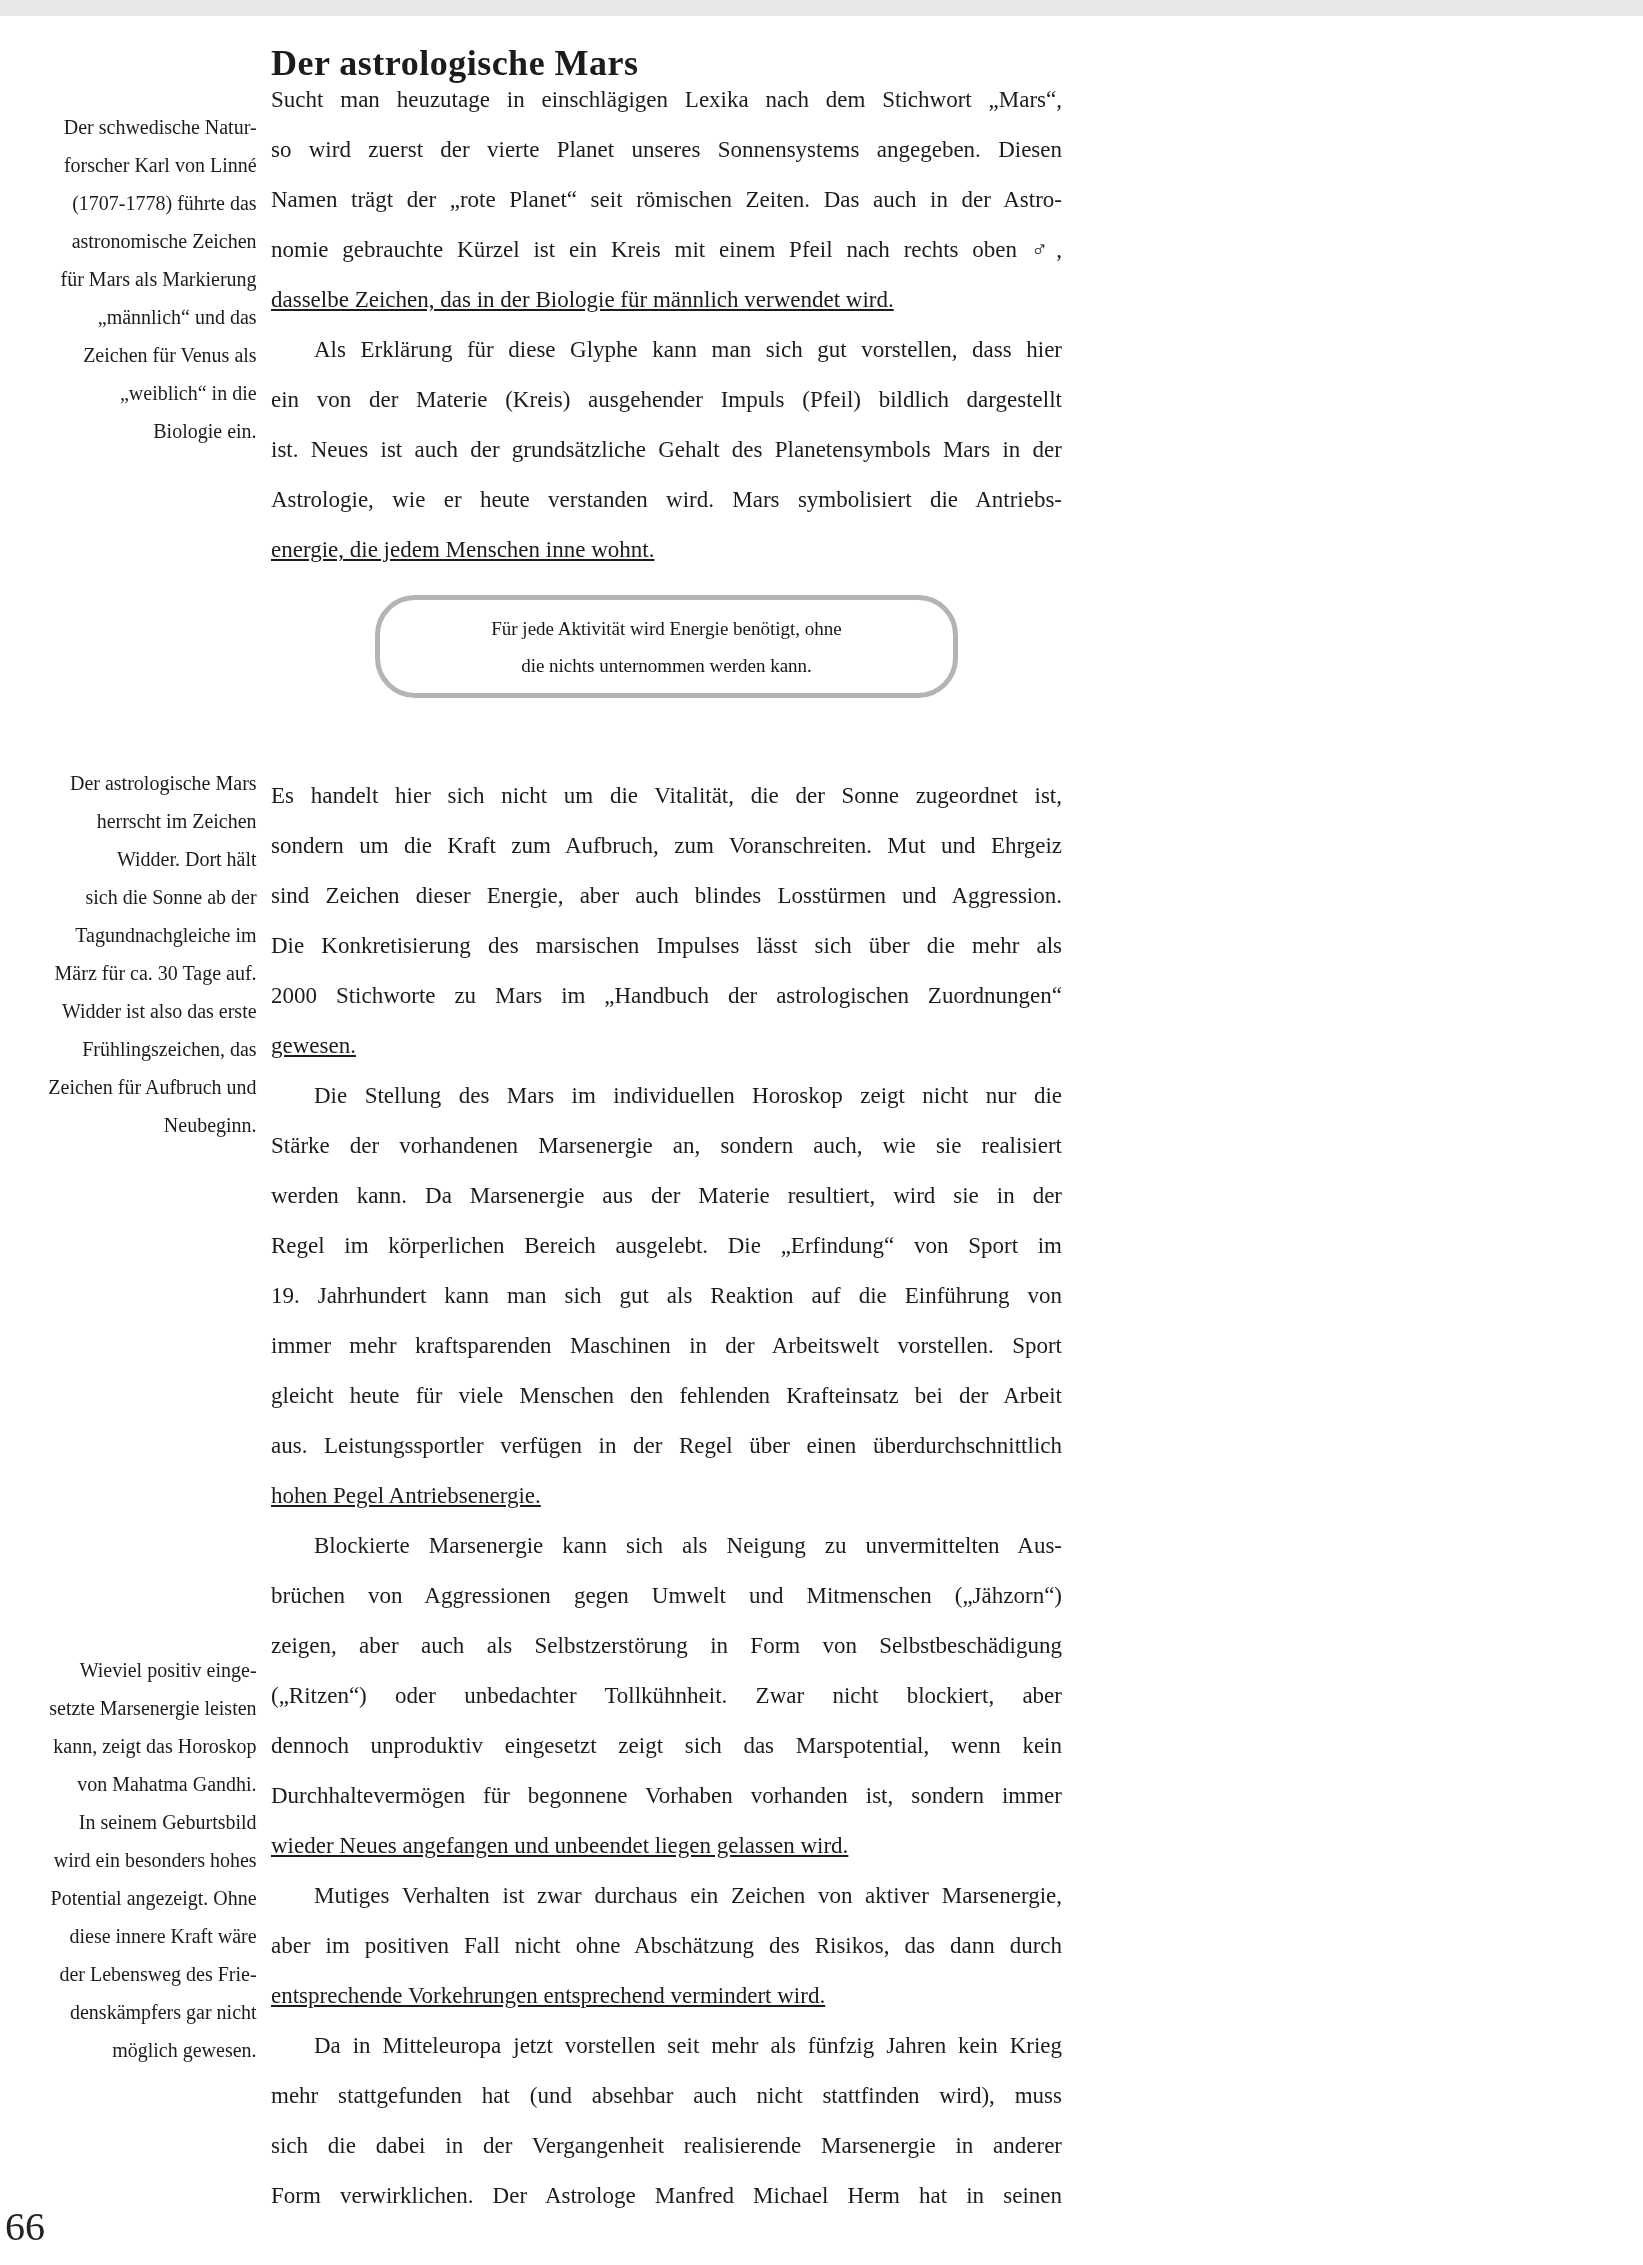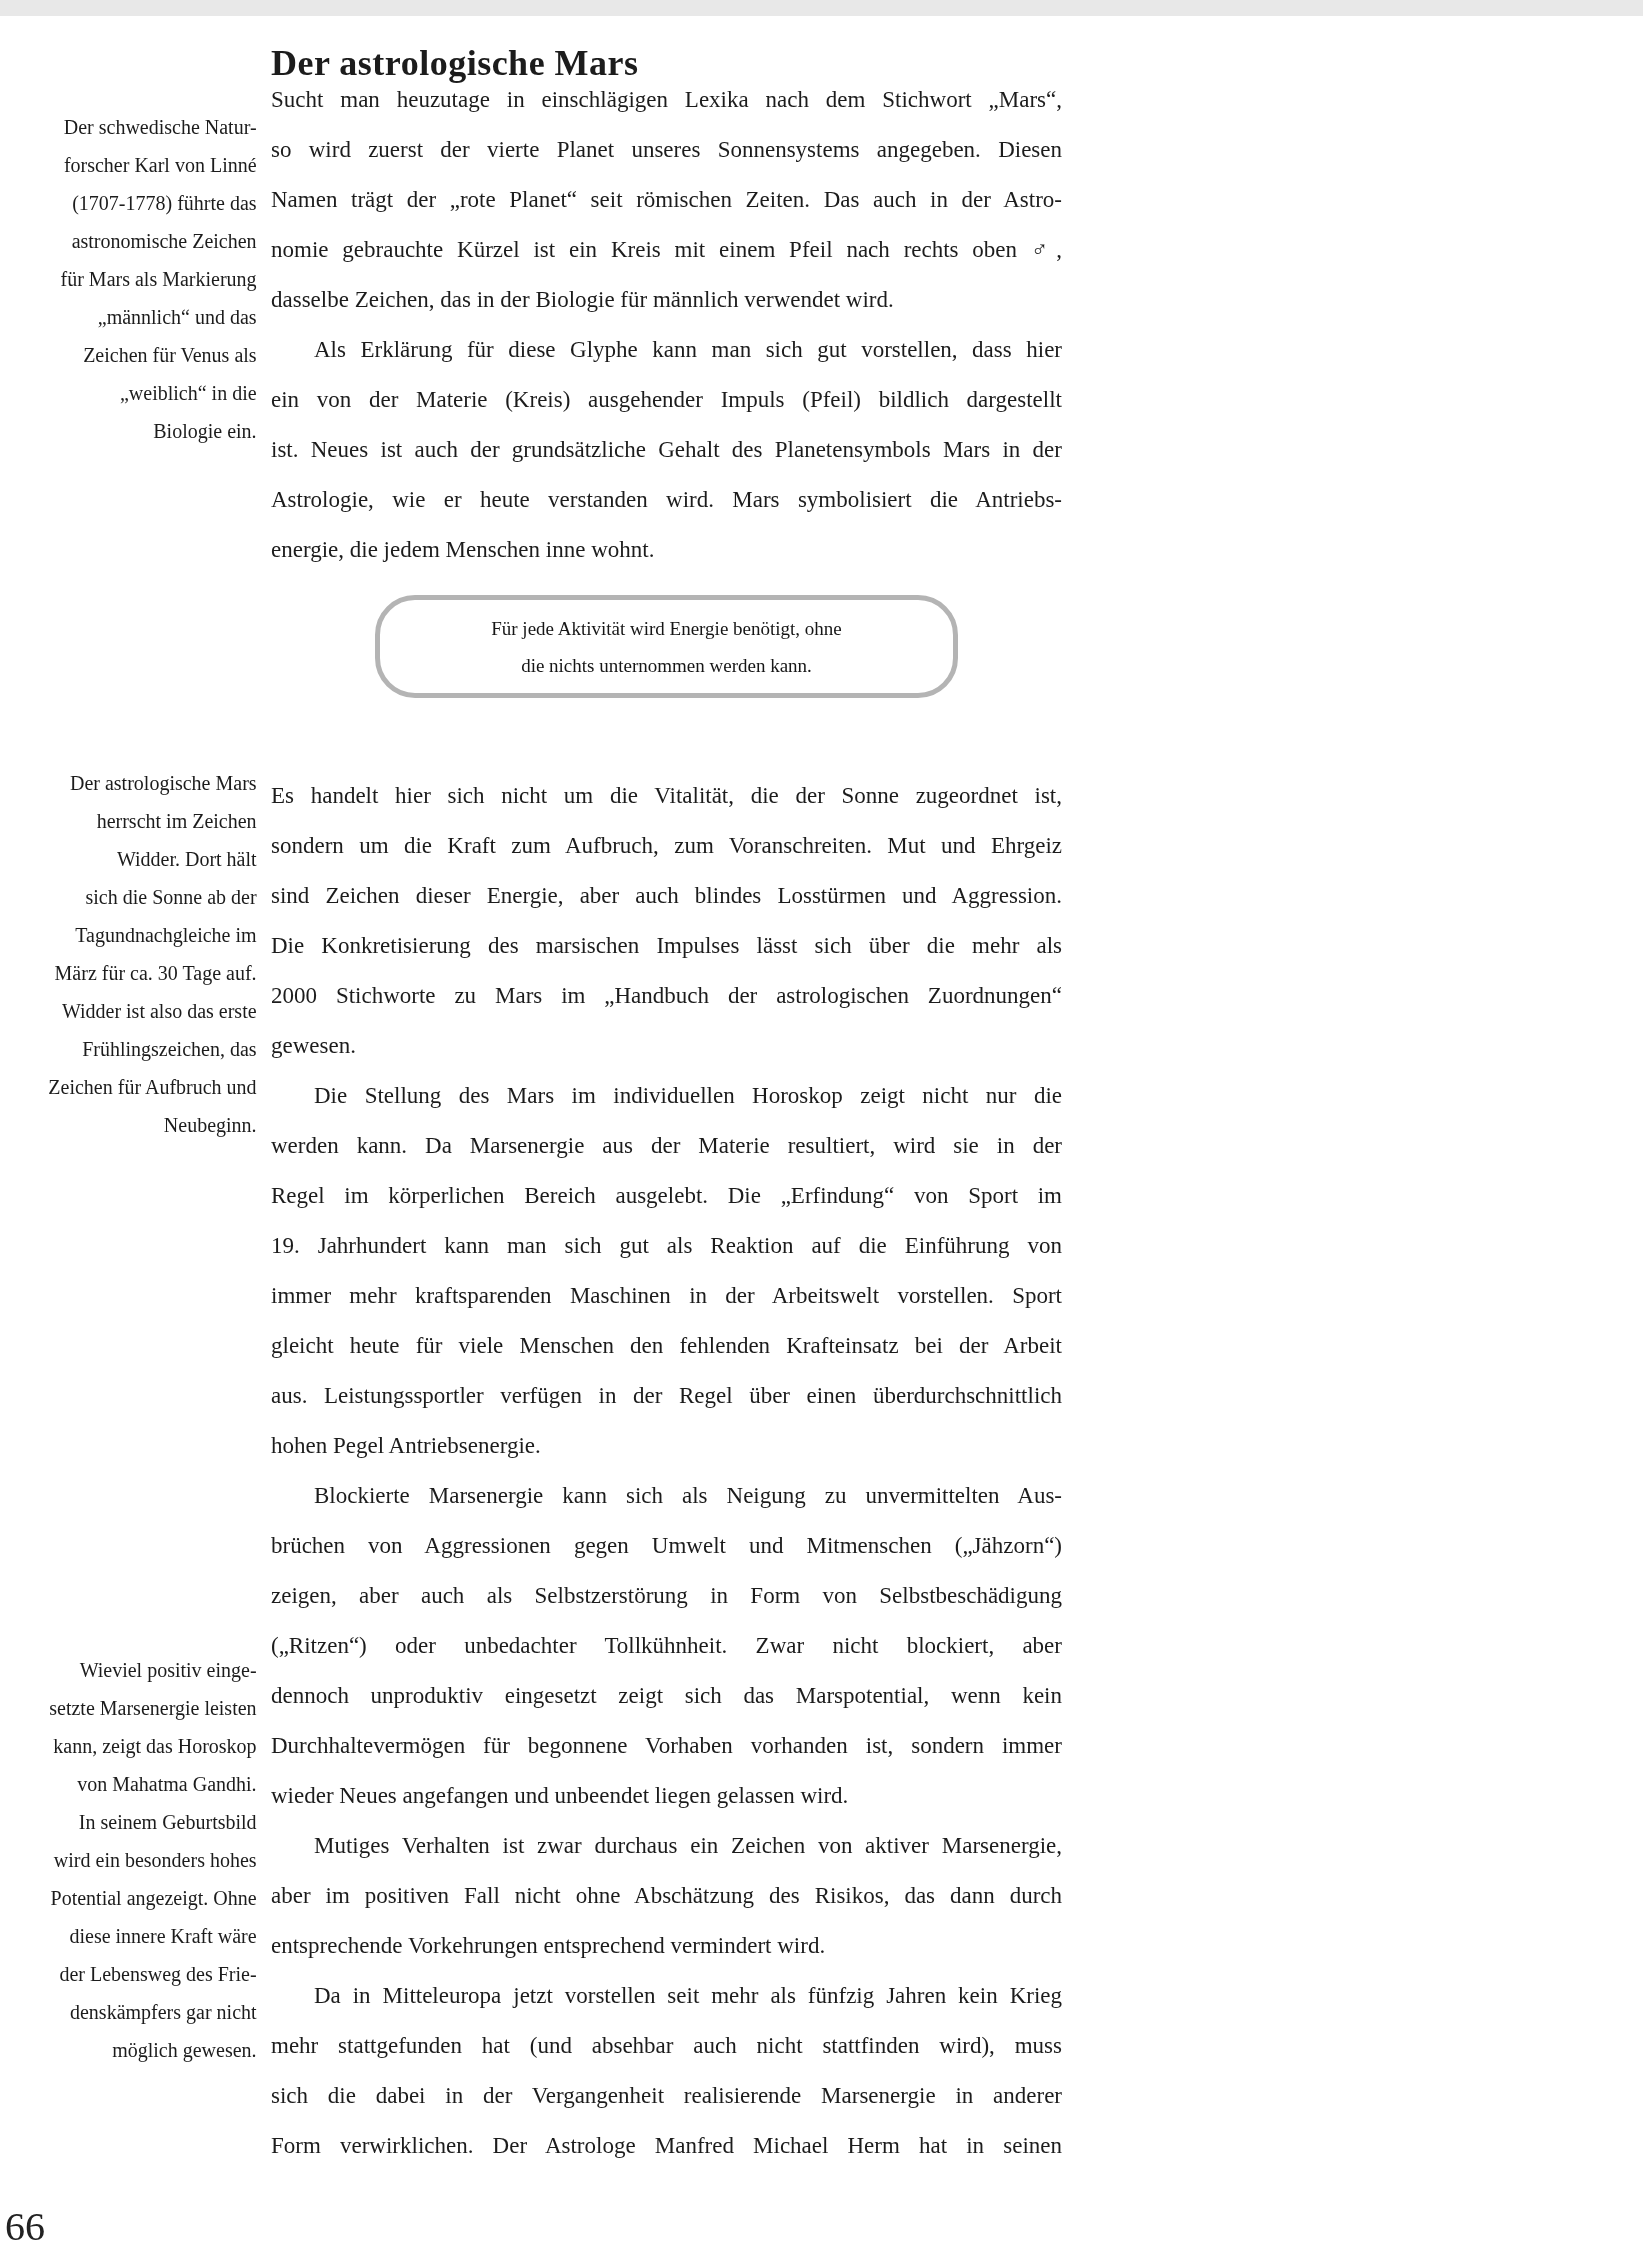--- a/index.html
+++ b/index.html
@@ -20,21 +20,21 @@
   main.body-col {
     position:absolute; left:271px; top:59px; width:791px;
   }
   .para { margin:0; }
   .line {
     height:50px; line-height:50px; font-size:23px;
     text-align:justify; text-align-last:justify;
     white-space:nowrap;
   }
   .line.ind  { padding-left:43px; }
-  .line.pend { text-align-last:left; }
+  .line.pend { text-align-last:left;text-decoration:underline; }
   .callout {
     margin:20px auto 73px auto;
     width:583px; box-sizing:border-box;
     border:5.7px solid #b4b4b4; border-radius:40px;
     padding:9.6px 15.3px;
     background:#fff;
   }
   .callout .cline {
     text-align:center; font-size:19px; line-height:37px;
     white-space:nowrap; color:#161616;
@@ -130,20 +130,21 @@
         <div class="para">
           <div class="line">Es handelt hier sich nicht um die Vitalität, die der Sonne zugeordnet ist,</div>
           <div class="line">sondern um die Kraft zum Aufbruch, zum Voranschreiten. Mut und Ehrgeiz</div>
           <div class="line">sind Zeichen dieser Energie, aber auch blindes Losstürmen und Aggression.</div>
           <div class="line">Die Konkretisierung des marsischen Impulses lässt sich über die mehr als</div>
           <div class="line">2000 Stichworte zu Mars im „Handbuch der astrologischen Zuordnungen“</div>
           <div class="line pend">gewesen.</div>
         </div>
         <div class="para">
           <div class="line ind">Die Stellung des Mars im individuellen Horoskop zeigt nicht nur die</div>
+          <div class="line">Stärke der vorhandenen Marsenergie an, sondern auch, wie sie realisiert</div>
           <div class="line">werden kann. Da Marsenergie aus der Materie resultiert, wird sie in der</div>
           <div class="line">Regel im körperlichen Bereich ausgelebt. Die „Erfindung“ von Sport im</div>
           <div class="line">19. Jahrhundert kann man sich gut als Reaktion auf die Einführung von</div>
           <div class="line">immer mehr kraftsparenden Maschinen in der Arbeitswelt vorstellen. Sport</div>
           <div class="line">gleicht heute für viele Menschen den fehlenden Krafteinsatz bei der Arbeit</div>
           <div class="line">aus. Leistungssportler verfügen in der Regel über einen überdurchschnittlich</div>
           <div class="line pend">hohen Pegel Antriebsenergie.</div>
         </div>
         <div class="para">
           <div class="line ind">Blockierte Marsenergie kann sich als Neigung zu unvermittelten Aus-</div>

